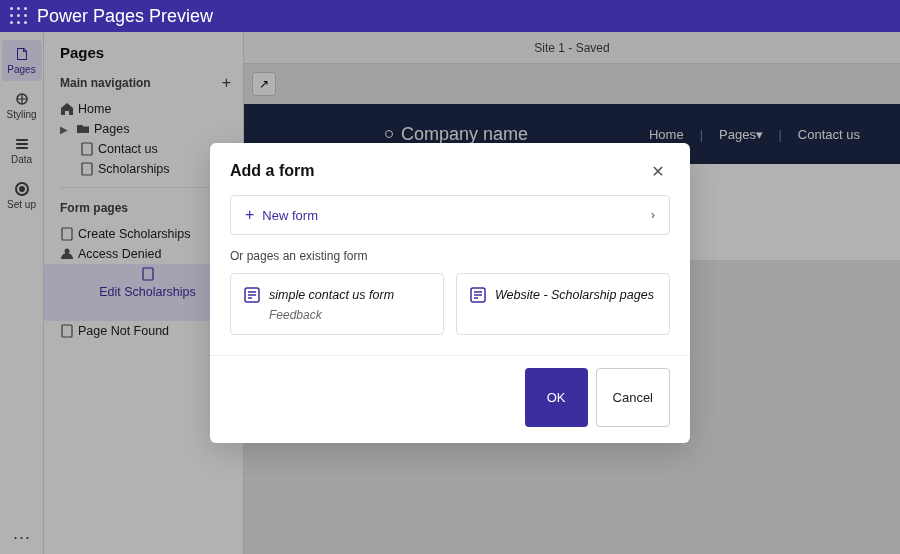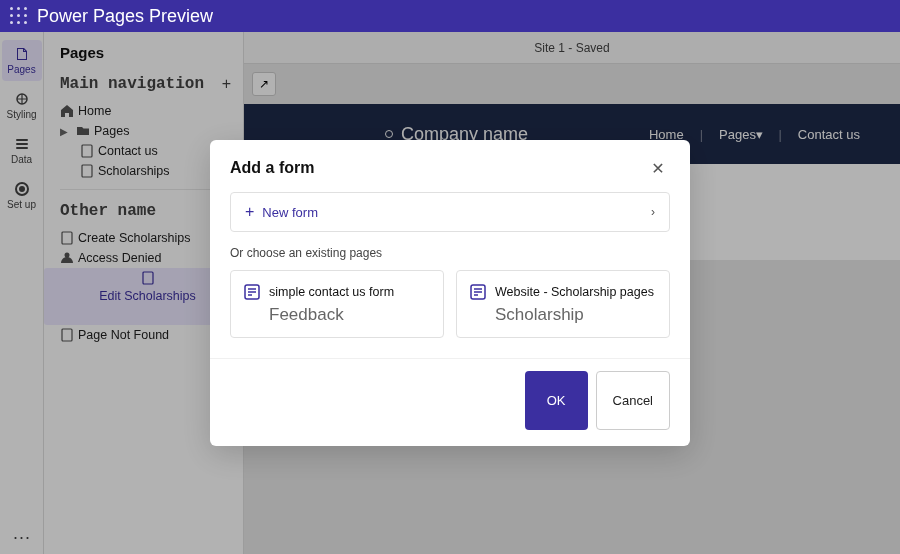--- a/index.html
+++ b/index.html
@@ -91,24 +91,23 @@
       padding: 0 16px 10px 16px;
       color: #111;
     }
     .nav-section-header {
       display: flex;
       align-items: center;
       justify-content: space-between;
       padding: 4px 12px 4px 16px;
     }
     .nav-section-label {
-      font-size: 16px;
+      font-size: 12px;
       font-weight: 600;
       color: #444;
-      font-family: Liberation Mono, monospace;
     }
     .nav-add-btn {
       background: none;
       border: none;
       cursor: pointer;
       color: #444;
       font-size: 16px;
       line-height: 1;
       padding: 0;
     }
@@ -323,38 +322,39 @@
     .form-cards {
       display: flex;
       gap: 12px;
     }
     .form-card {
       flex: 1;
       border: 1px solid #e0e0e0;
       border-radius: 4px;
       padding: 12px;
       cursor: pointer;
+      font-style: italic;
     }
     .form-card-header {
       display: flex;
       align-items: center;
       gap: 8px;
       margin-bottom: 4px;
     }
     .form-card-icon {
       width: 18px; height: 18px;
       color: #3b2fa0;
     }
     .form-card-name {
       font-size: 12.5px;
       font-weight: 500;
       color: #111;
     }
     .form-card-sub {
-      font-size: 17px;
+      font-size: 12px;
       color: #666;
       padding-left: 26px;
     }
     .modal-footer {
       display: flex;
       justify-content: flex-end;
       gap: 8px;
       padding: 12px 20px 16px 20px;
       border-top: 1px solid #f0f0f0;
     }
@@ -475,21 +475,21 @@
               </svg>
           </span>
           <span>Scholarships</span>
         </div>
       </div>
     </div>
 
     <div class="divider"></div>
 
     <div class="nav-section-header">
-      <span class="nav-section-label">Other name</span>
+      <span class="nav-section-label">Form pages</span>
       <button class="nav-add-btn">+</button>
     </div>
     <div class="nav-tree">
       <div class="nav-item">
         <span class="item-icon">
           <svg viewBox="0 0 14 14" fill="currentColor">
               <rect x="2" y="1" width="10" height="12" rx="1" fill="none" stroke="currentColor" stroke-width="1.2"></rect>
               <path d="M4 5h6M4 7h6M4 9h4"></path>
             </svg>
         </span>
@@ -580,21 +580,21 @@
     <div class="modal-body">
 
       <div class="new-form-row">
         <div class="new-form-label">
           <span class="new-form-plus">+</span>
           <span>New form</span>
         </div>
         <span class="new-form-chevron">›</span>
       </div>
 
-      <div class="or-choose">Or choose an existing pages</div>
+      <div class="or-choose">Or pages an existing form</div>
 
       <div class="form-cards">
 
         <div class="form-card">
           <div class="form-card-header">
             <svg class="form-card-icon" viewBox="0 0 18 18" fill="none" stroke="#3b2fa0" stroke-width="1.5">
               <rect x="2" y="2" width="14" height="14" rx="2"></rect>
               <line x1="5" y1="6" x2="13" y2="6"></line>
               <line x1="5" y1="9" x2="13" y2="9"></line>
               <line x1="5" y1="12" x2="9" y2="12"></line>
@@ -607,21 +607,20 @@
         <div class="form-card">
           <div class="form-card-header">
             <svg class="form-card-icon" viewBox="0 0 18 18" fill="none" stroke="#3b2fa0" stroke-width="1.5">
               <rect x="2" y="2" width="14" height="14" rx="2"></rect>
               <line x1="5" y1="6" x2="13" y2="6"></line>
               <line x1="5" y1="9" x2="13" y2="9"></line>
               <line x1="5" y1="12" x2="9" y2="12"></line>
             </svg>
             <span class="form-card-name">Website - Scholarship pages</span>
           </div>
-          <div class="form-card-sub">Scholarship</div>
         </div>
       </div>
     </div>
     <div class="modal-footer">
       <button class="btn-ok">OK</button>
       <button class="btn-cancel">Cancel</button>
     </div>
   </div>
 </div>
 

